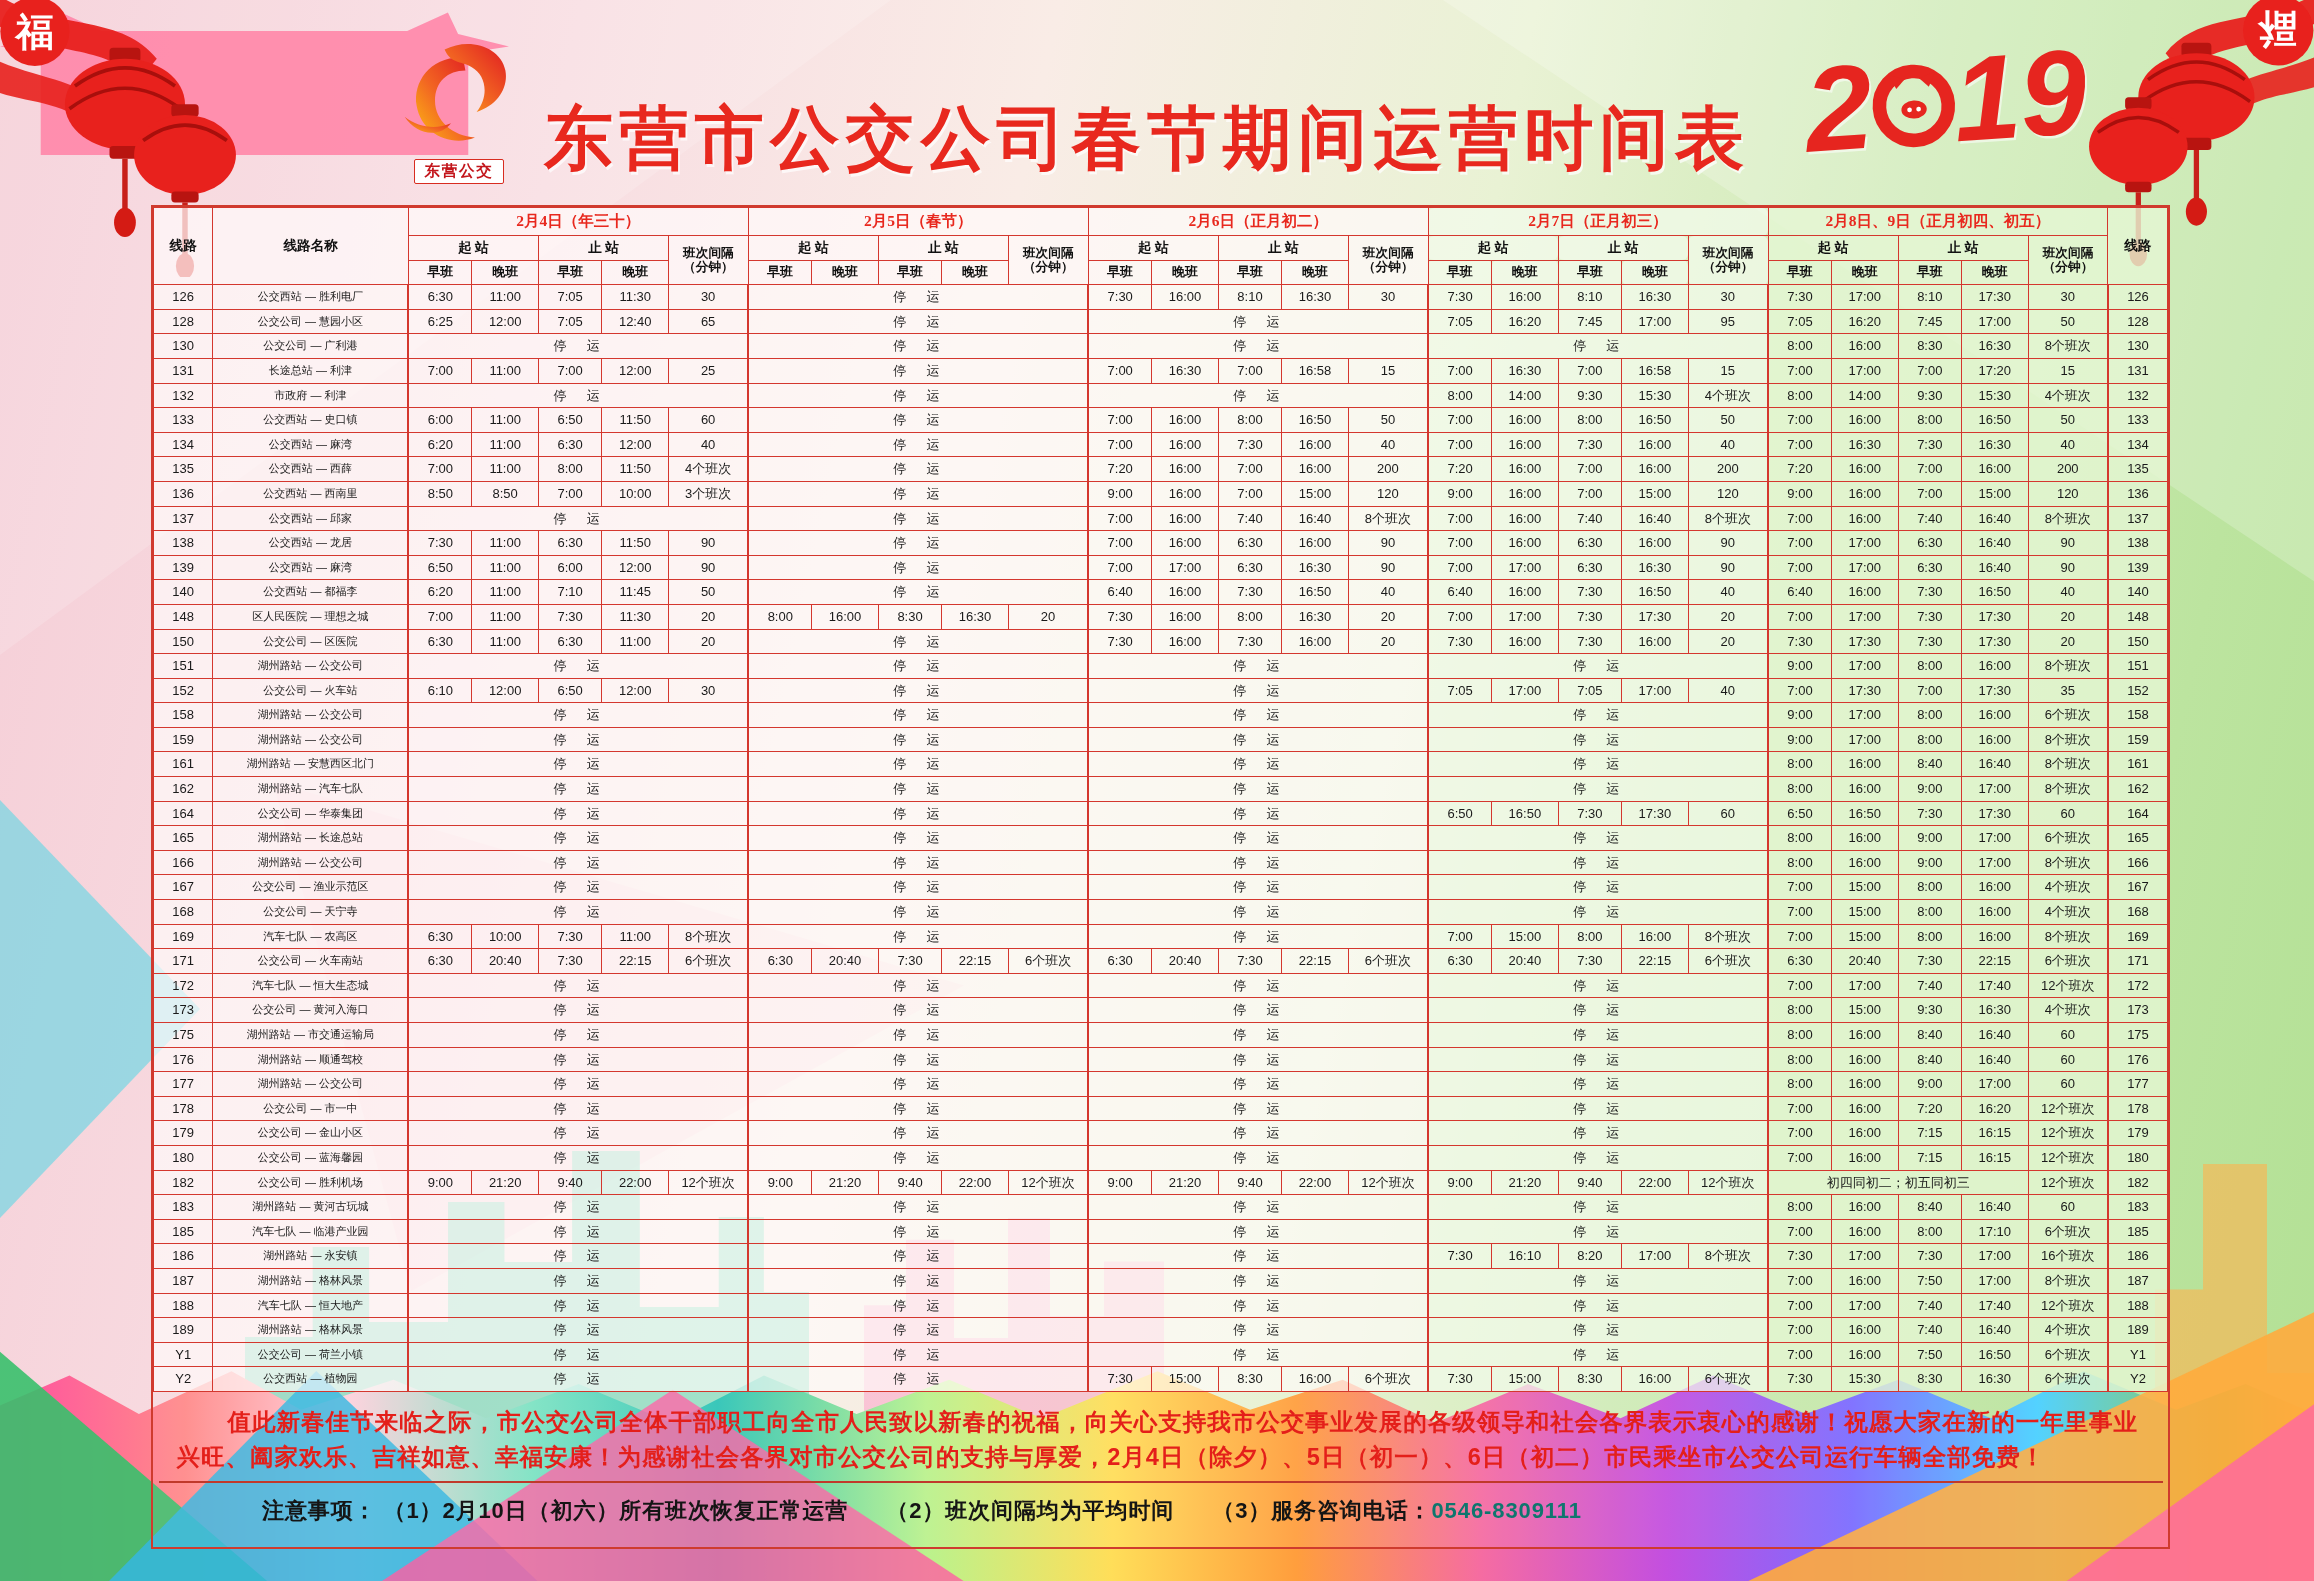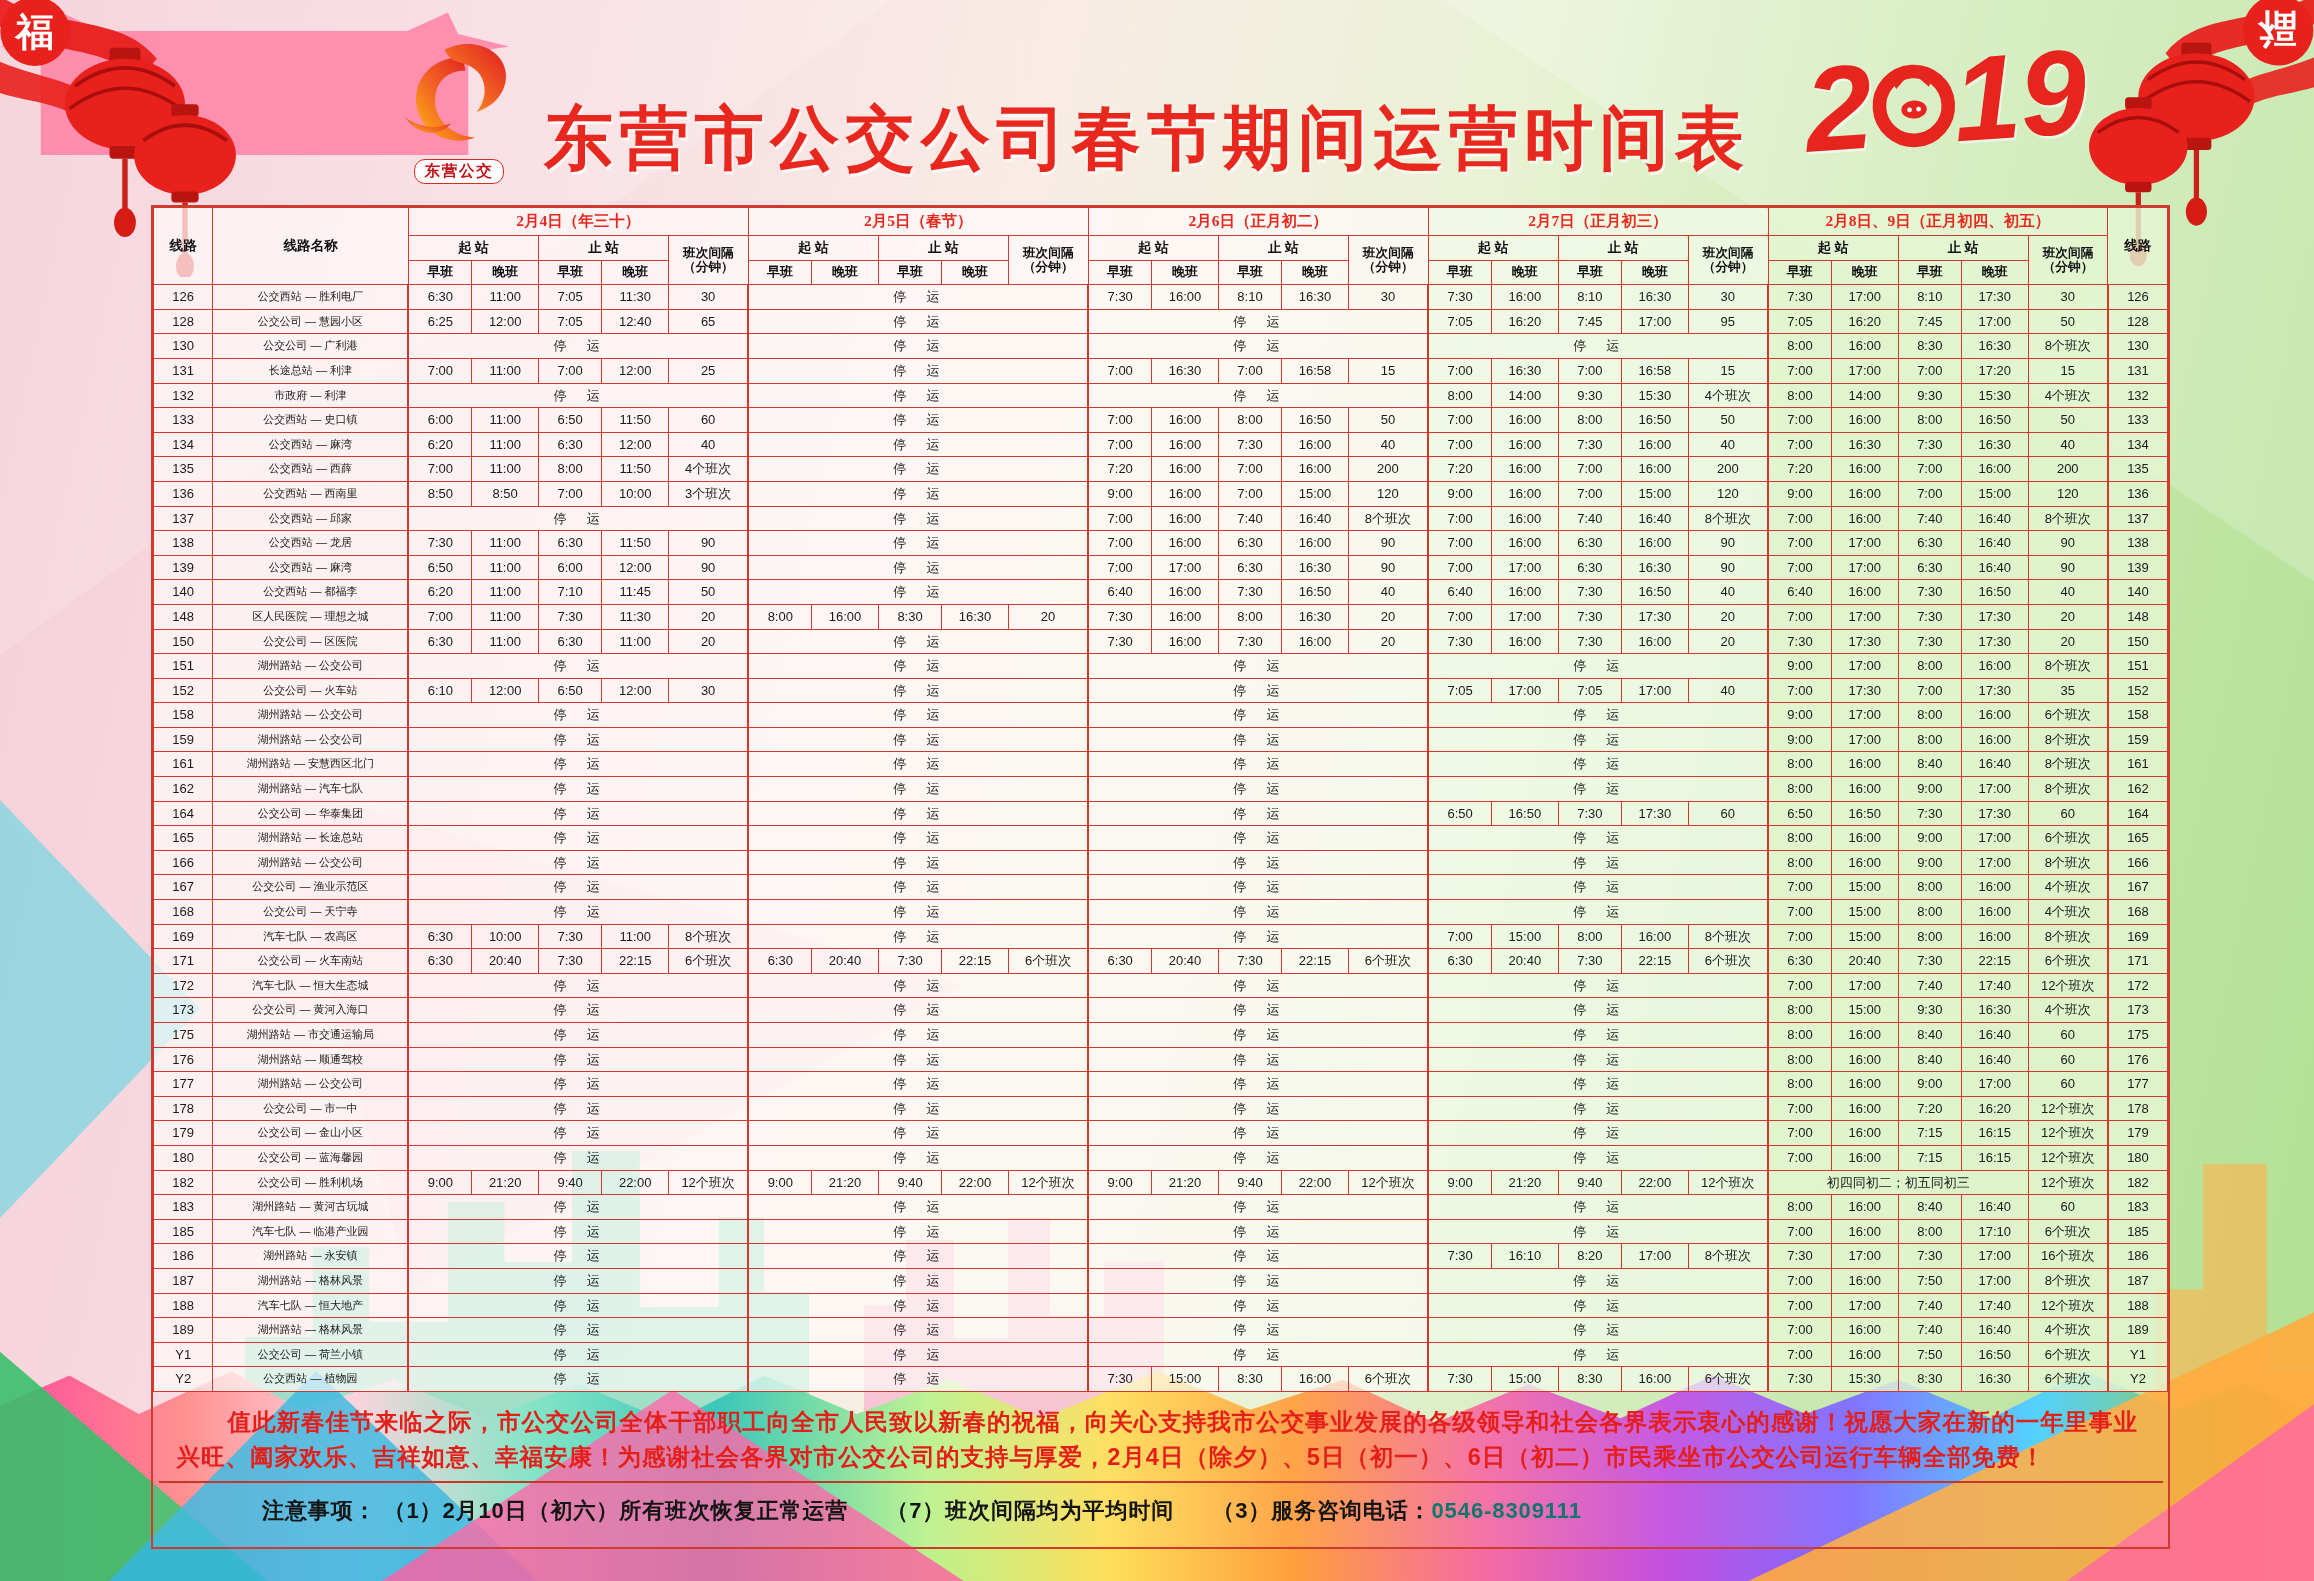--- a/index.html
+++ b/index.html
@@ -28,21 +28,21 @@
     clip-path:polygon(0% 18%,3% 4%,6% 22%,10% 2%,13% 20%,17% 6%,21% 24%,25% 8%,29% 26%,33% 4%,37% 22%,41% 6%,45% 24%,50% 2%,54% 20%,58% 6%,62% 26%,66% 8%,70% 24%,74% 4%,78% 22%,82% 6%,86% 24%,90% 2%,94% 20%,97% 8%,100% 22%,100% 100%,0% 100%);}
   .tri{position:absolute;z-index:1;}
   .bl1{left:0;bottom:0;width:636px;height:382px;background:#39c06b;opacity:.9;clip-path:polygon(0 100%,0 40%,42% 100%);}
   .bl2{left:109px;bottom:0;width:691px;height:300px;background:#35b6e0;opacity:.85;clip-path:polygon(0 100%,30% 30%,62% 100%);}
   .bl3{left:382px;bottom:0;width:727px;height:255px;background:#ff5fa2;opacity:.8;clip-path:polygon(0 100%,40% 25%,80% 100%);}
   .br1{right:0;bottom:0;width:691px;height:345px;background:#ffab3d;opacity:.9;clip-path:polygon(100% 100%,18% 100%,100% 22%);}
   .br2{right:0;bottom:0;width:382px;height:273px;background:#ff6a9e;opacity:.85;clip-path:polygon(100% 100%,35% 100%,100% 35%);}
   
   .logo{position:absolute;left:377px;top:40px;width:164px;text-align:center;z-index:2;}
   .logo-pill{display:inline-block;margin-top:-5.5px;background:#fff;border:1.8px solid #d82c20;color:#c3161c;
-    font-size:15.5px;font-weight:bold;border-radius:11px;padding:0.9px 9px;letter-spacing:1.8px;}
+    font-size:15.5px;font-weight:bold;border-radius:2px;padding:0.9px 9px;letter-spacing:1.8px;}
   .title{position:absolute;left:544px;top:47px;width:1218px;z-index:2;color:#e8281e;
     font-size:69px;font-weight:900;letter-spacing:6.4px;white-space:nowrap;
     text-shadow:1.8px 2.7px 0 rgba(255,255,255,0.7);}
   .year{position:absolute;left:1805px;top:31px;z-index:2;display:flex;align-items:center;
     color:#e6251f;font-size:120px;font-weight:900;font-style:italic;transform:rotate(-4deg);
     text-shadow:1.8px 2.7px 0 rgba(255,255,255,0.55);}
   .year svg{margin:0 -3.6px 0 -1.8px;}
   .lantern{position:absolute;z-index:2;}
   .lantern.left{left:-7.3px;top:-5.5px;}
   .lantern.right{right:-9px;top:-12.7px;transform:scaleX(-1);}
@@ -1116,18 +1116,18 @@
             <td class="rt g4 first">Y2</td>
           </tr>
         </tbody>
     </table>
 
     <p class="greeting">值此新春佳节来临之际，市公交公司全体干部职工向全市人民致以新春的祝福，向关心支持我市公交事业发展的各级领导和社会各界表示衷心的感谢！祝愿大家在新的一年里事业兴旺、阖家欢乐、吉祥如意、幸福安康！为感谢社会各界对市公交公司的支持与厚爱，2月4日（除夕）、5日（初一）、6日（初二）市民乘坐市公交公司运行车辆全部免费！</p>
     <div class="rule"></div>
     <p class="notes">
       <span>注意事项：</span>
       <span class="sp">（1）2月10日（初六）所有班次恢复正常运营</span>
-      <span class="sp">（7）班次间隔均为平均时间</span>
+      <span class="sp">（2）班次间隔均为平均时间</span>
       <span>（3）服务咨询电话：</span><span class="phone">0546-8309111</span>
     </p>
   </div>
 </div>
 
 
 </body></html>

